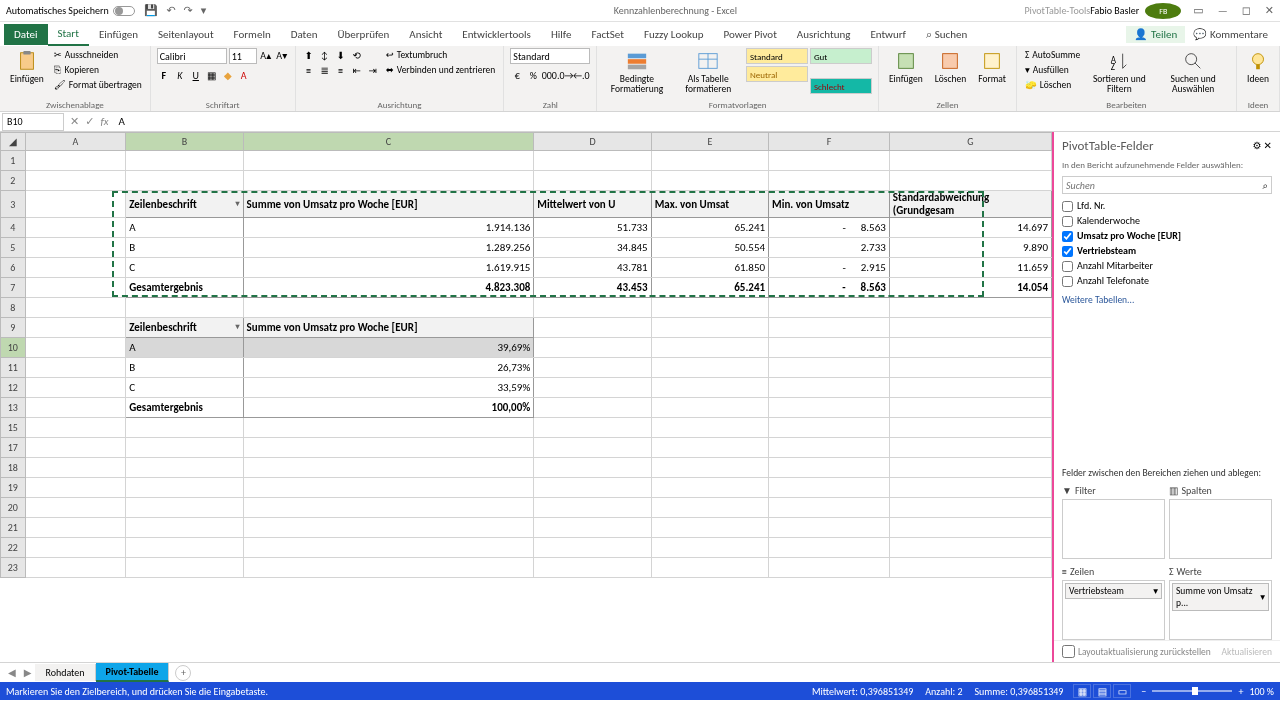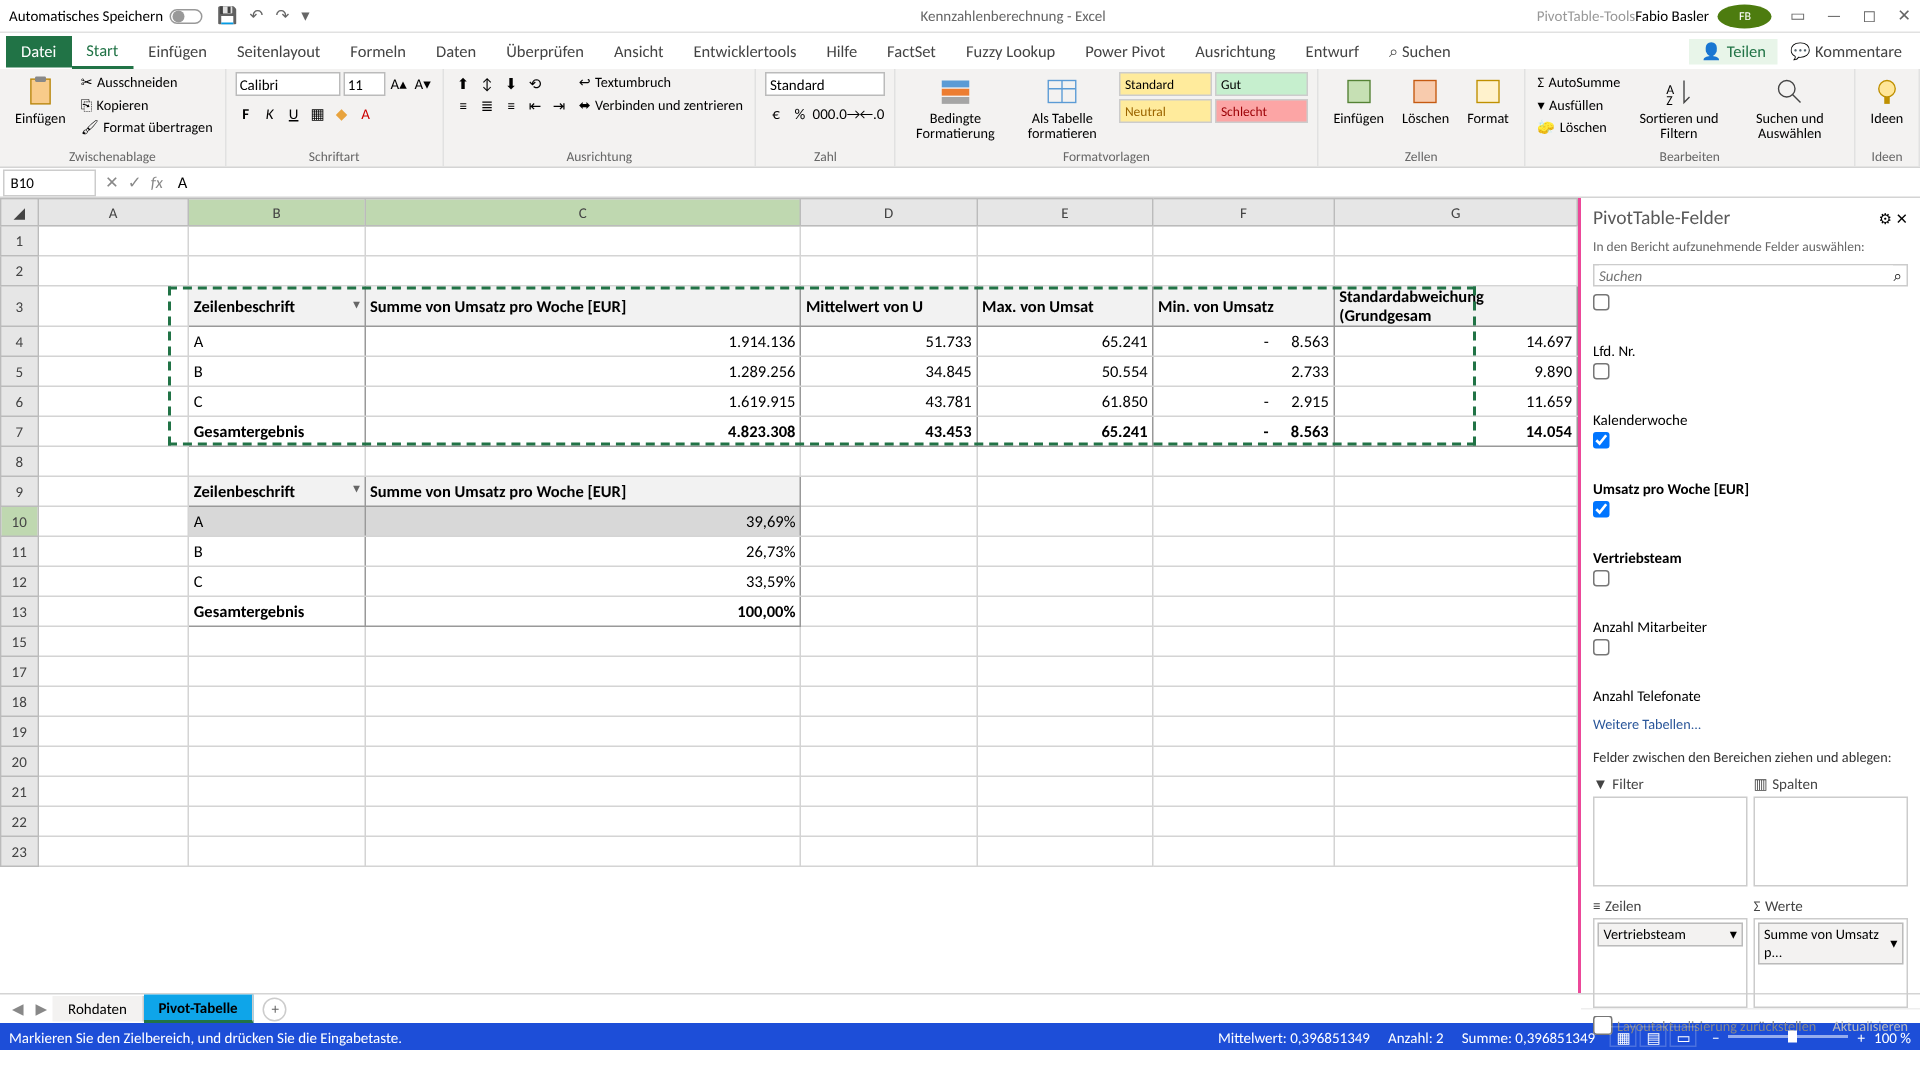--- a/index.html
+++ b/index.html
@@ -38,21 +38,21 @@
 .font-sel { width: 70px; height: 16px; border: 1px solid #bbb; font-size: 10px; padding: 0 2px; background: #fff; }
 .size-sel { width: 28px; height: 16px; border: 1px solid #bbb; font-size: 10px; padding: 0 2px; background: #fff; }
 .num-sel { width: 80px; height: 16px; border: 1px solid #bbb; font-size: 10px; padding: 0 2px; background: #fff; }
 .icon-sm { width: 14px; height: 14px; display: inline-flex; align-items: center; justify-content: center; font-size: 10px; cursor: pointer; }
 .styles-gallery { display: flex; flex-direction: column; gap: 2px; }
 .style-row { display: flex; gap: 2px; }
 .style-cell { width: 62px; height: 16px; border: 1px solid #ccc; font-size: 9px; display: flex; align-items: center; padding: 0 3px; }
 .style-cell.std { background: #ffeb9c; }
 .style-cell.gut { background: #c6efce; }
 .style-cell.neutral { background: #ffeb9c; color: #9c6500; }
-.style-cell.schlecht { background: #fca5a5; color: #9c0006; }
+.style-cell.schlecht { background: #14b8a6; color: #9c0006; margin-top: 12px; }
 
 .fx-bar { height: 20px; border-bottom: 1px solid #d4d4d4; display: flex; align-items: center; }
 .name-box { width: 62px; height: 18px; border: 1px solid #ccc; font-size: 10px; padding: 0 4px; margin-left: 2px; display: flex; align-items: center; background: #fff; }
 .fx-icons { display: flex; gap: 6px; padding: 0 6px; color: #888; }
 .fx-input { flex: 1; font-size: 11px; padding: 0 4px; }
 
 .sheet-area { display: flex; height: 530px; }
 .grid-wrap { flex: 1; position: relative; overflow: hidden; }
 .grid { border-collapse: collapse; width: 100%; }
 .grid th { background: #e6e6e6; border: 1px solid #bbb; font-weight: normal; font-size: 10px; color: #444; }
@@ -75,21 +75,21 @@
 .sel-hdr { background: #bfd8b0 !important; }
 .dropdown-ind { float: right; color: #666; font-size: 8px; }
 
 .field-pane { width: 228px; border-left: 2px solid #ec4899; display: flex; flex-direction: column; font-size: 10px; background: #fff; }
 .field-pane .hdr { padding: 6px 8px; display: flex; align-items: center; justify-content: space-between; }
 .field-pane .hdr h3 { font-size: 13px; font-weight: normal; color: #595959; }
 .field-pane .desc { padding: 0 8px 4px; font-size: 9px; color: #666; }
 .field-pane .search { margin: 2px 8px; height: 18px; border: 1px solid #ccc; display: flex; align-items: center; padding: 0 3px; }
 .field-pane .search input { border: none; flex: 1; font-size: 10px; font-style: italic; outline: none; }
 .field-list { padding: 2px 8px; }
-.field-item { display: flex; align-items: flex-start; gap: 20px; padding: 1px 0; flex-direction: column; }
+.field-item { display: flex; align-items: flex-end; gap: 4px; padding: 1px 0; }
 .field-item input { width: 11px; height: 11px; }
 .field-item .checked { font-weight: bold; }
 .link { color: #2b579a; font-size: 9.5px; padding: 4px 8px; cursor: pointer; }
 .areas-desc { padding: 6px 8px 3px; font-size: 9.5px; color: #333; }
 .areas { display: grid; grid-template-columns: 1fr 1fr; grid-template-rows: 1fr 1fr; gap: 4px; padding: 0 8px; flex: 1; }
 .area-box { border: none; }
 .area-box .ahdr { font-size: 10px; padding: 2px 0; display: flex; align-items: center; gap: 3px; color: #444; }
 .area-box .aitems { border: 1px solid #ccc; min-height: 60px; padding: 2px; }
 .chip { background: #f3f2f1; border: 1px solid #bbb; font-size: 9.5px; padding: 1px 3px; display: flex; justify-content: space-between; align-items: center; }
 .pane-footer { padding: 4px 8px; display: flex; align-items: center; justify-content: space-between; border-top: 1px solid #eee; }

